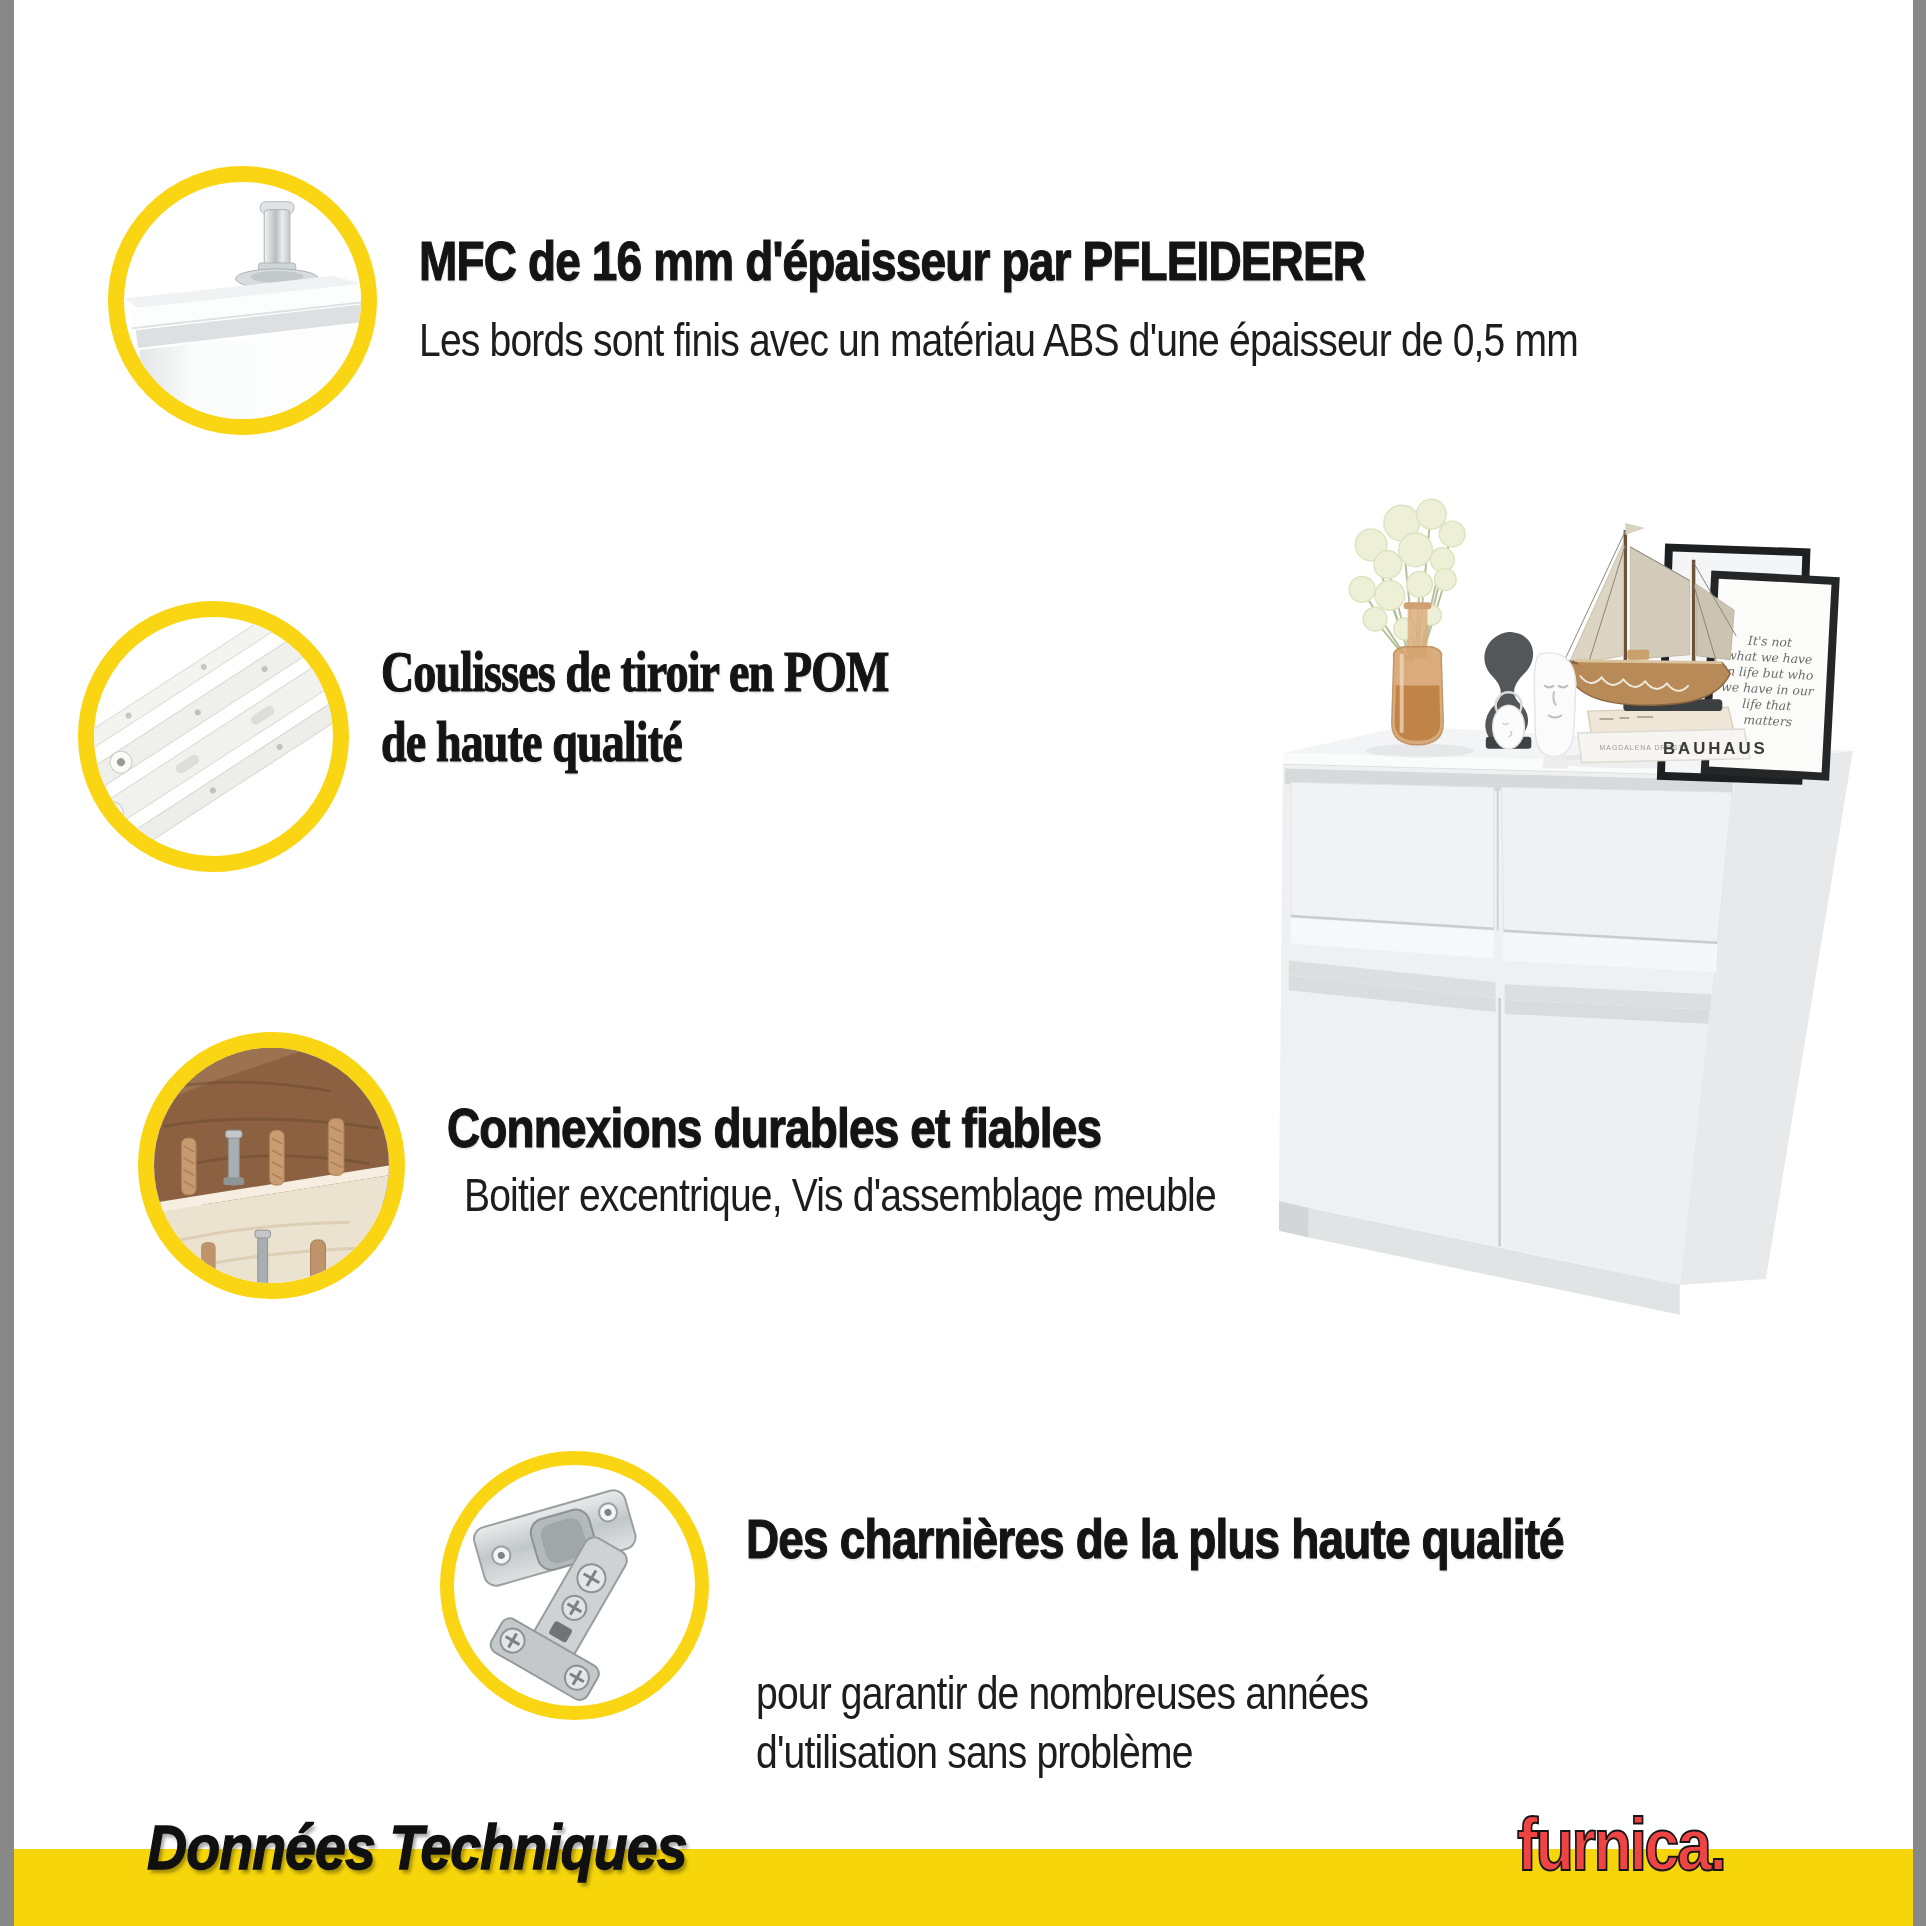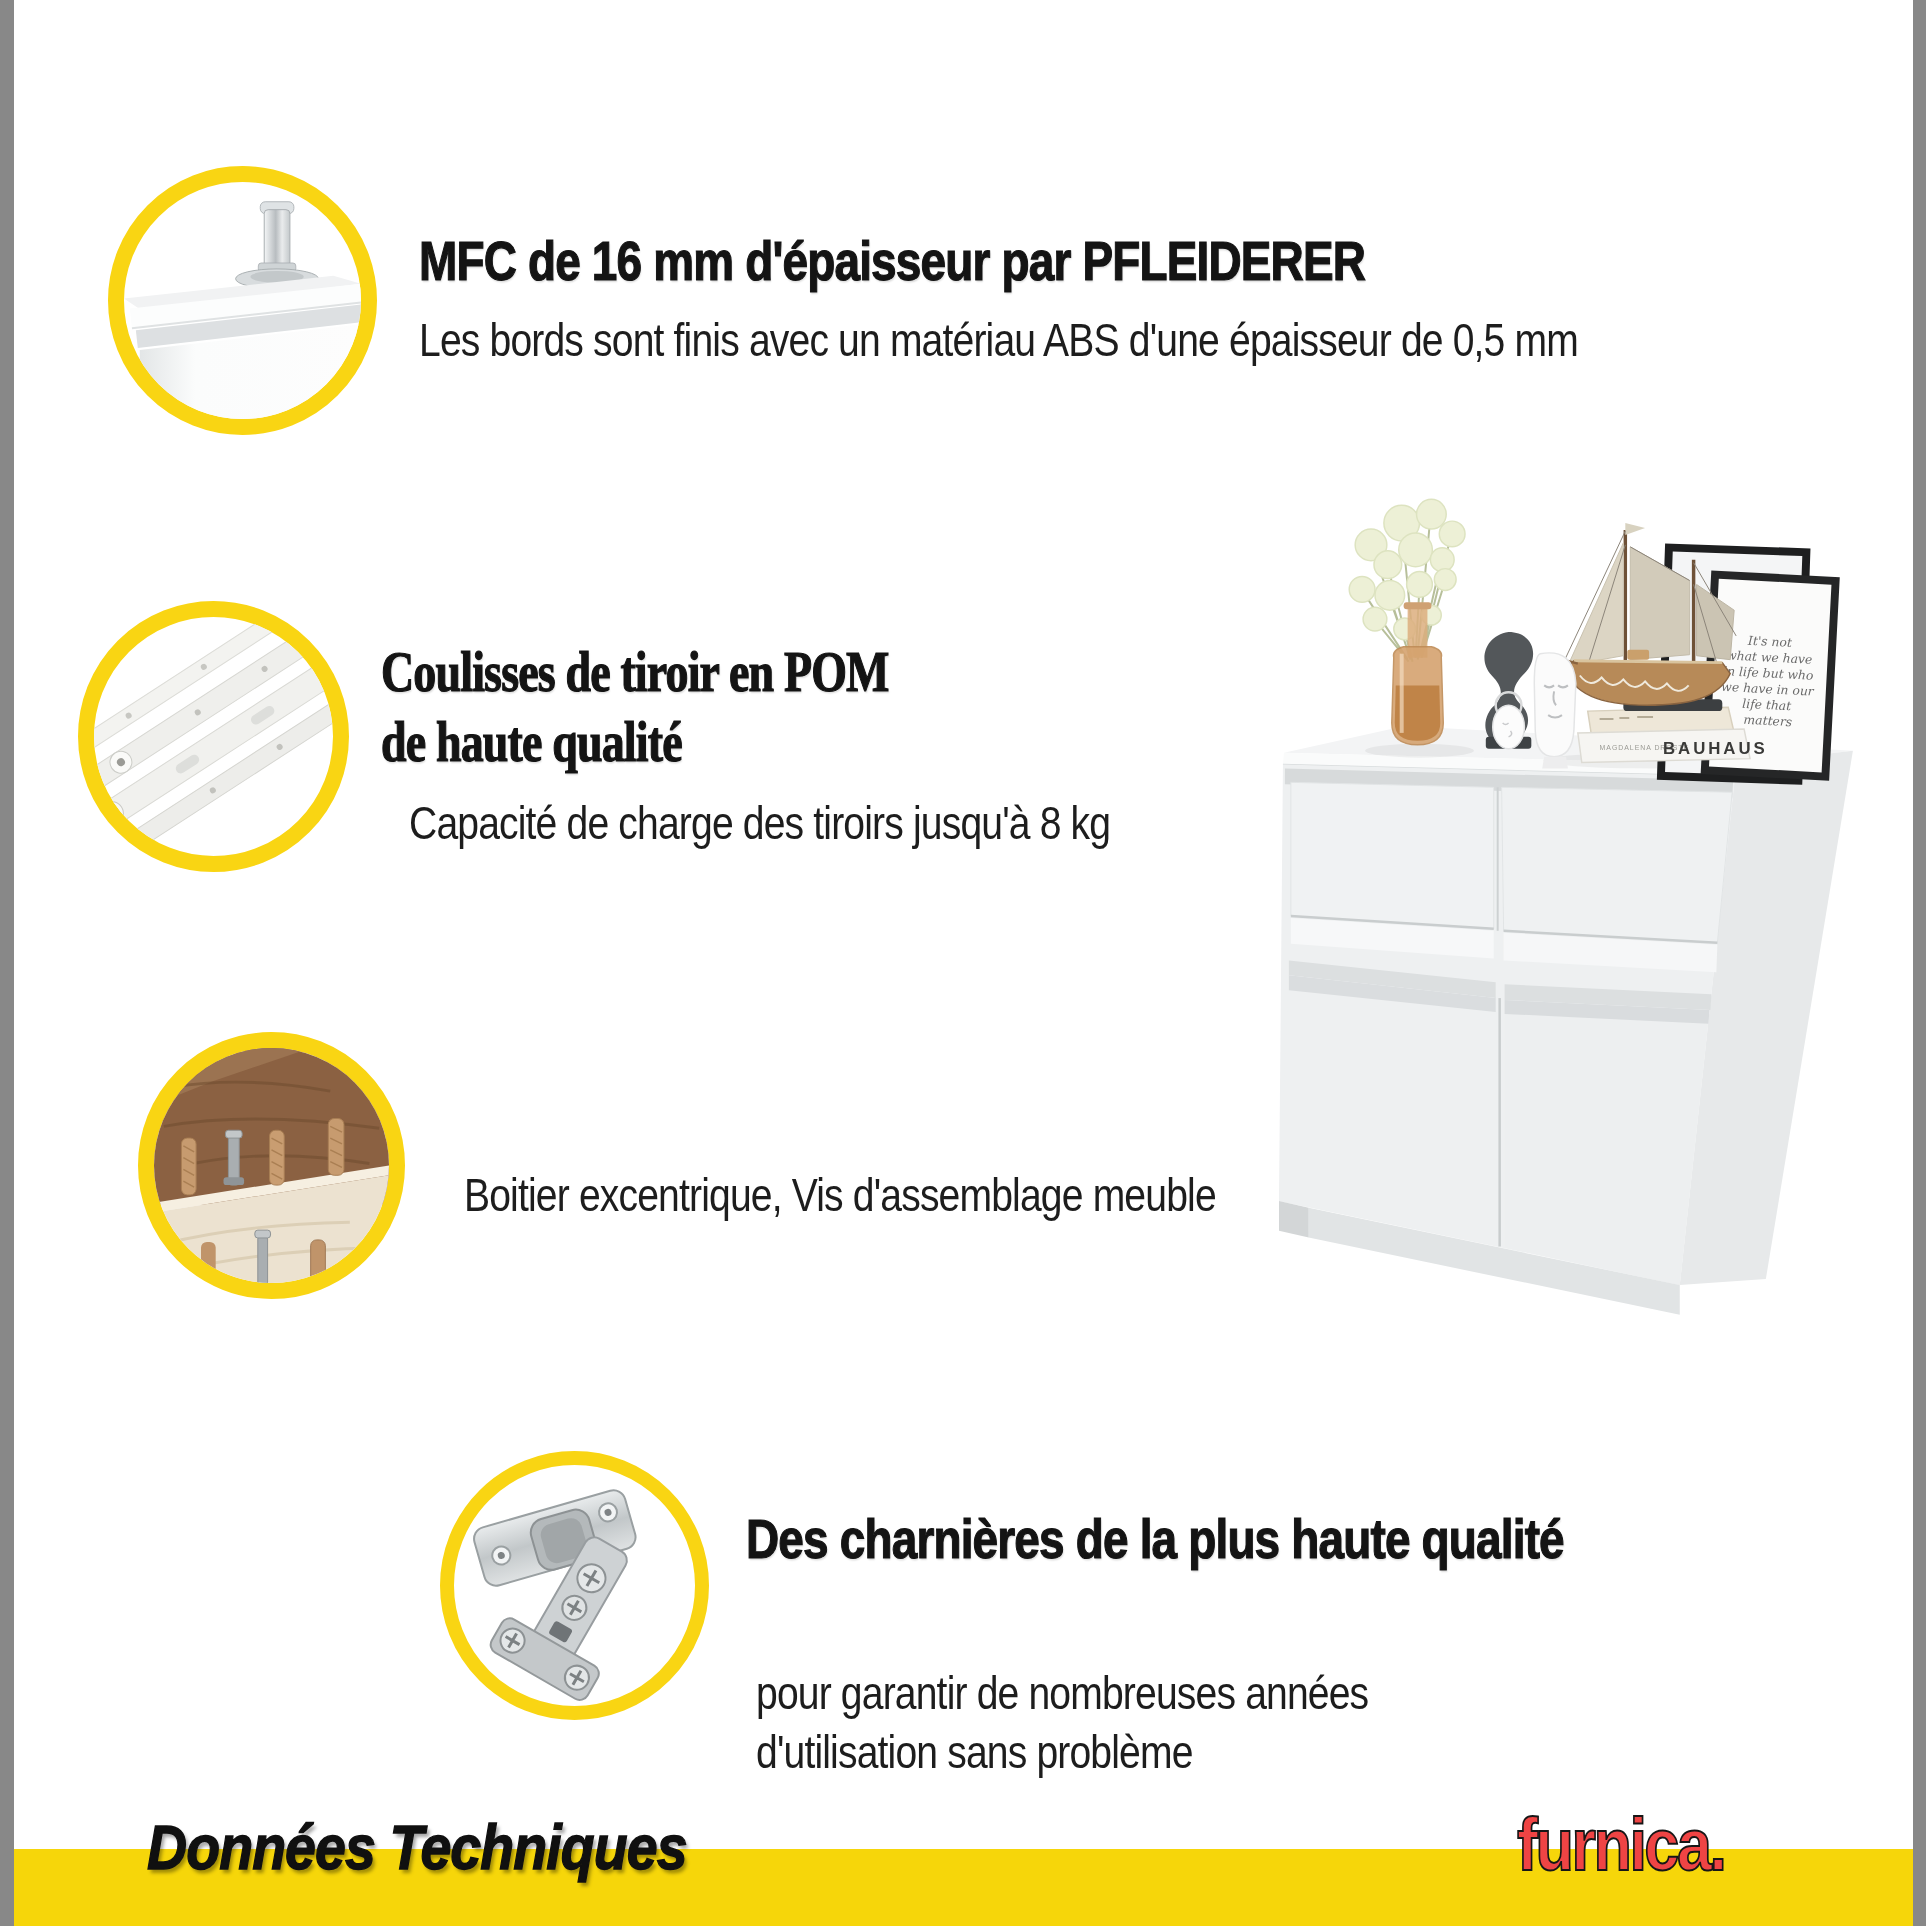--- a/index.html
+++ b/index.html
@@ -100,23 +100,20 @@
         <circle cx="90" cy="165" r="3" fill="#c2c2bd"></circle>
           <circle cx="170" cy="165" r="3" fill="#c2c2bd"></circle>
       </g>
     </svg>
   </div>
 
   <div class="f-title" style="left:367px;top:637px;font-family:Liberation Serif, serif;">
     <span class="cond">Coulisses de tiroir en POM</span><br>
     <span class="cond">de haute qualité</span>
   </div>
-  <div class="f-desc" style="left:395px;top:778px;">
-    <span class="cond2">Capacité de charge des tiroirs jusqu'à 8 kg</span>
-  </div>
 
   <div class="feature-circle" style="left:124px;top:1032px;width:267px;height:267px;">
     <svg viewBox="0 0 240 240">
       <rect x="0" y="0" width="240" height="160" fill="#8b6142"></rect>
       <polygon points="0,0 160,0 60,34 0,58" fill="#9b7351"></polygon>
       <path d="M20,40 Q90,28 180,44 M10,80 Q100,64 230,82 M40,118 Q120,102 220,118" stroke="#6f4c30" stroke-width="3" fill="none" opacity=".55"></path>
       <g>
         <polygon points="0,158 240,120 240,130 0,168" fill="#f6efe1"></polygon>
         <polygon points="0,168 240,130 240,240 0,240" fill="#ece2d0"></polygon>
         <path d="M10,200 Q90,180 200,178 M30,226 Q120,206 230,204" stroke="#dccfb6" stroke-width="3" fill="none"></path>
@@ -134,20 +131,23 @@
       <g>
         <rect x="76" y="90" width="11" height="50" rx="3" fill="#a9aeb1" stroke="#8d9295"></rect>
         <rect x="73" y="84" width="17" height="8" rx="3" fill="#c3c7c9" stroke="#8d9295"></rect>
         <rect x="71" y="132" width="21" height="8" rx="3" fill="#8f9497"></rect>
         <rect x="106" y="192" width="10" height="50" rx="3" fill="#a9aeb1" stroke="#8d9295"></rect>
         <rect x="103" y="186" width="16" height="8" rx="3" fill="#c3c7c9" stroke="#8d9295"></rect>
       </g>
     </svg>
   </div>
 
+  <div class="f-title" style="left:433px;top:1093px;">
+    <span class="cond">Connexions durables et fiables</span>
+  </div>
   <div class="f-desc" style="left:450px;top:1150px;">
     <span class="cond2">Boitier excentrique, Vis d'assemblage meuble</span>
   </div>
 
   <div class="feature-circle" style="left:426px;top:1451px;width:269px;height:269px;border-width:14px;">
     <svg viewBox="0 0 240 240">
       <defs>
         <linearGradient id="metal2" x1="0" y1="0" x2="0" y2="1">
           <stop offset="0" stop-color="#e8ebec"></stop>
             <stop offset=".5" stop-color="#c2c7c9"></stop>

